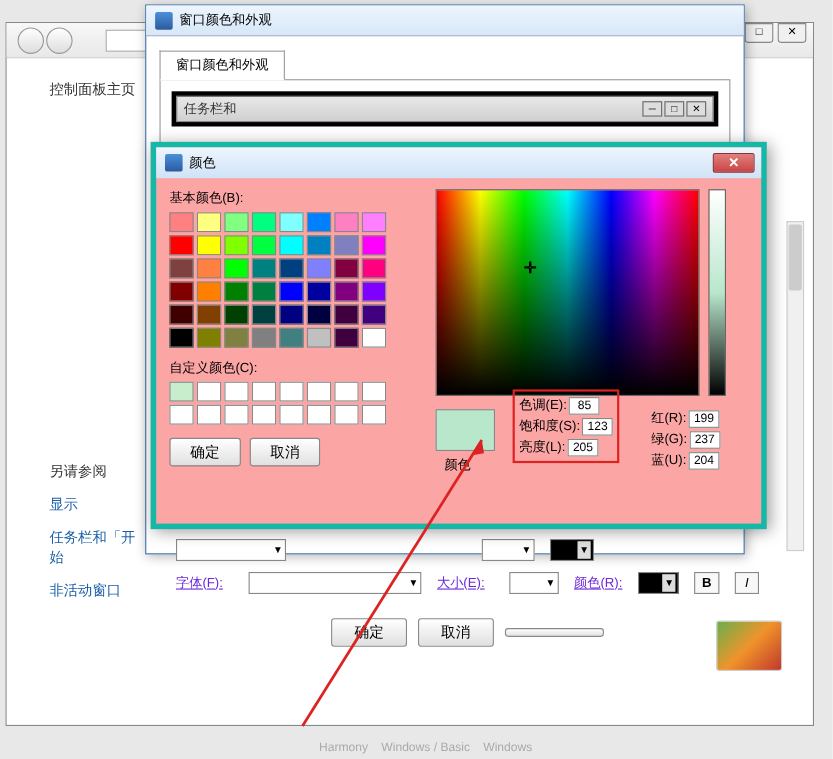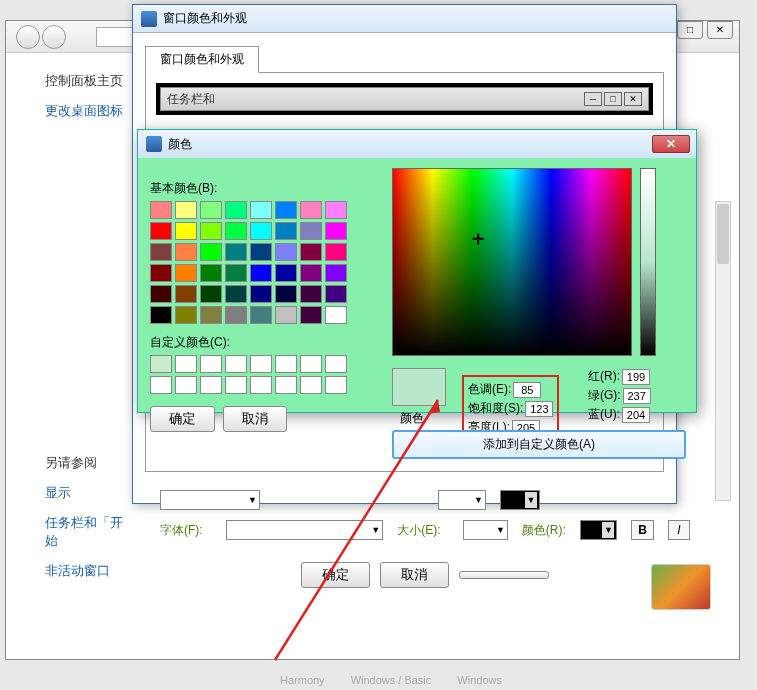--- a/index.html
+++ b/index.html
@@ -24,37 +24,37 @@
     .win1-title .icon { width: 16px; height: 16px; background: linear-gradient(#4a90d9,#2c5aa0); border-radius: 2px; }
     .win1-body { padding: 12px; }
     .win1-tab { display: inline-block; border: 1px solid #999; padding: 4px 14px; background: #fff; position: relative; top: 1px; border-bottom: 1px solid #fff; }
     .win1-content { border: 1px solid #999; padding: 10px; min-height: 400px; }
     .preview-win { background: #000; padding: 4px; margin-bottom: 8px; }
     .preview-inner { background: linear-gradient(#e8e8e8,#d0d0d0); border: 1px solid #888; height: 24px; display: flex; align-items: center; justify-content: space-between; padding: 0 6px; }
     .preview-inner span { color: #333; }
     .mini-winbtns { display: flex; gap: 2px; }
     .mini-btn { width: 18px; height: 14px; border: 1px solid #666; background: #ddd; font-size: 9px; text-align: center; line-height: 12px; }
     .form-row { display: flex; align-items: center; gap: 14px; margin: 10px 0; }
-    .form-label { color: #4d7c0f; font-size: 12px; width: 56px; }
+    .form-label { color: #6d28d9; font-size: 12px; width: 56px; text-decoration: underline; }
     .combo { width: 140px; height: 20px; border: 1px solid #888; background: #fff; display: flex; align-items: center; justify-content: space-between; padding: 0 2px 0 4px; }
     .combo .arrow { font-size: 9px; }
     .swatch-btn { width: 40px; height: 20px; border: 1px solid #888; background: #000; display: inline-flex; align-items: center; justify-content: flex-end; padding-right: 2px; }
     .swatch-btn .arrow { font-size: 9px; background: #ddd; height: 16px; width: 12px; text-align: center; line-height: 16px; }
     .small-btn { width: 24px; height: 20px; border: 1px solid #888; background: #f8f8f8; text-align: center; line-height: 18px; }
     .big-btn { padding: 3px 20px; border: 1px solid #888; background: linear-gradient(#fff,#e0e0e0); border-radius: 3px; }
     
     
-    .win2 { position: absolute; left: 137px; top: 129px; width: 560px; height: 284px; background: #86efac; border: 1px solid #14b8a6; box-shadow: 3px 3px 14px rgba(0,0,0,.4); }
+    .win2 { position: absolute; left: 137px; top: 129px; width: 560px; height: 352px; background: #fca5a5; border: 5px solid #14b8a6; box-shadow: 3px 3px 14px rgba(0,0,0,.4); }
     .win2-title { height: 28px; background: linear-gradient(#eef5fd,#cfe3f6); display: flex; align-items: center; justify-content: space-between; padding: 0 6px 0 8px; }
     .win2-title-left { display: flex; align-items: center; gap: 6px; }
     .win2-title .icon { width: 16px; height: 16px; background: linear-gradient(#4a90d9,#2c5aa0); border-radius: 2px; }
     .close-x { width: 38px; height: 18px; background: linear-gradient(#e08080,#c44); border: 1px solid #833; border-radius: 2px; color: #fff; text-align: center; font-size: 12px; font-weight: bold; line-height: 16px; }
     
     .win2-body { padding: 10px 12px; display: flex; gap: 10px; }
-    .palette-col { width: 232px; margin-top: 12px; }
+    .palette-col { width: 232px; }
     .gl-label { font-size: 12px; margin-bottom: 4px; }
     .swatch-grid { display: grid; grid-template-columns: repeat(8, 22px); gap: 3px; margin-bottom: 10px; }
     .sw { width: 22px; height: 18px; border: 1px solid #888; }
     .cust-grid { display: grid; grid-template-columns: repeat(8, 22px); gap: 3px; margin-bottom: 12px; }
     .define-btn { width: 218px; padding: 3px 0; border: 1px solid #aaa; background: linear-gradient(#fff,#e8e8e8); border-radius: 3px; text-align: center; margin-bottom: 8px; }
     .okcancel { display: flex; gap: 8px; }
     .okcancel .big-btn { padding: 3px 18px; }
     
     .gradient-col { flex: 1; position: relative; }
     .gradient-box { width: 240px; height: 188px; border: 1px solid #666; position: relative;
@@ -62,34 +62,34 @@
         linear-gradient(to bottom, transparent, #000),
         linear-gradient(to right, #f00, #ff0, #0f0, #0ff, #00f, #f0f, #f00);
     }
     .crosshair { position: absolute; font-size: 14px; color: #000; font-weight: bold; transform: translate(-50%,-50%); }
     .lum-strip { position: absolute; left: 248px; top: 0; width: 16px; height: 188px; border: 1px solid #666;
       background: linear-gradient(to bottom, #fff, #b8e7cc, #000); }
     
     .preview-swatch { width: 54px; height: 38px; background: #b8e7cc; border: 1px solid #888; position: absolute; left: 0; top: 200px; }
     .preview-swatch-label { position: absolute; left: 8px; top: 242px; font-size: 12px; }
     
-    .hsl-fields { position: absolute; left: 70px; top: 207px; border: 2px solid #d22; padding: 2px 4px; }
+    .hsl-fields { position: absolute; left: 70px; top: 182px; border: 2px solid #d22; padding: 2px 4px; }
     .rgb-fields { position: absolute; left: 192px; top: 196px; padding: 2px 4px; }
     .fld { display: flex; align-items: center; gap: 2px; margin: 2px 0; font-size: 12px; }
     .fld input { width: 28px; height: 16px; border: 1px solid #888; font-size: 11px; text-align: center; }
     
     .add-btn { position: absolute; left: 0px; top: 262px; width: 294px; padding: 4px 0; border: 2px solid #58a3e8; background: linear-gradient(#f4faff,#dcefff); border-radius: 3px; text-align: center; }
     
     
     .arrow-line { position: absolute; pointer-events: none; }
     
     .scroll-stub { position: absolute; right: 8px; top: 180px; width: 16px; height: 300px; background: #f0f0f0; border: 1px solid #ccc; }
     .scroll-thumb { width: 12px; height: 60px; background: #ccc; margin: 2px auto; border-radius: 2px; }
     
-    .theme-names { position: absolute; left: 280px; bottom: 4px; color: #aaa; font-size: 11px; display: flex; gap: 26px; justify-content: flex-end; }
+    .theme-names { position: absolute; left: 290px; bottom: 4px; color: #aaa; font-size: 11px; display: flex; gap: 12px; justify-content: flex-end; }
     .theme-thumb { position: absolute; right: 46px; top: 564px; width: 60px; height: 46px; border: 1px solid #ccc; background: linear-gradient(135deg,#6ab04c,#f0932b,#c0392b); border-radius: 3px; }
   </style>
 </head>
 <body>
 
 <div class="bg-panel">
   <div class="bg-header">
     <div class="bg-nav-btns">
       <div class="round-btn"></div>
       <div class="round-btn"></div>
@@ -101,21 +101,20 @@
       <div class="win-btn">✕</div>
     </div>
   </div>
   <div class="scroll-stub">
       <div class="scroll-thumb"></div>
     </div>
 </div>
 
 <div class="sidebar">
   <div class="sidebar-heading">控制面板主页</div>
-  <div class="sidebar-item">更改桌面图标</div>
   <div style="height:310px"></div>
   <div class="sidebar-heading">另请参阅</div>
   <div class="sidebar-item">显示</div>
   <div class="sidebar-item">任务栏和「开始</div>
   <div class="sidebar-item">非活动窗口</div>
 </div>
 
 <div class="win1">
   <div class="win1-title">
     <span class="icon"></span>
@@ -293,21 +292,20 @@
         <div class="fld">
             <span>绿(G):</span>
             <input value="237" style="">
           </div>
         <div class="fld">
             <span>蓝(U):</span>
             <input value="204" style="">
           </div>
       </div>
 
-      <div class="add-btn">添加到自定义颜色(A)</div>
     </div>
   </div>
 </div>
 
 <div class="theme-thumb"></div>
 <div class="theme-names">
   <span>Harmony</span>
   <span>Windows / Basic</span>
   <span>Windows</span>
 </div>

